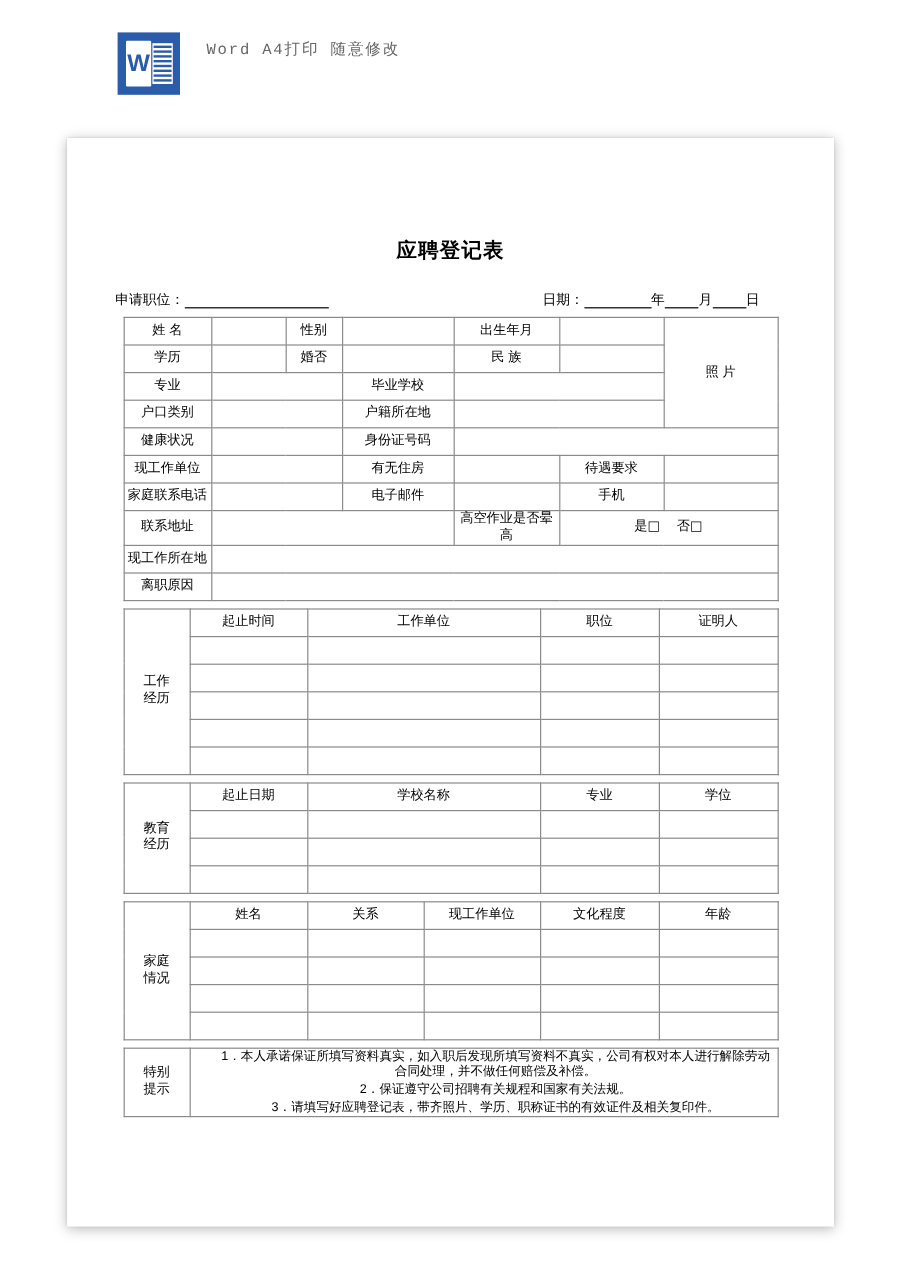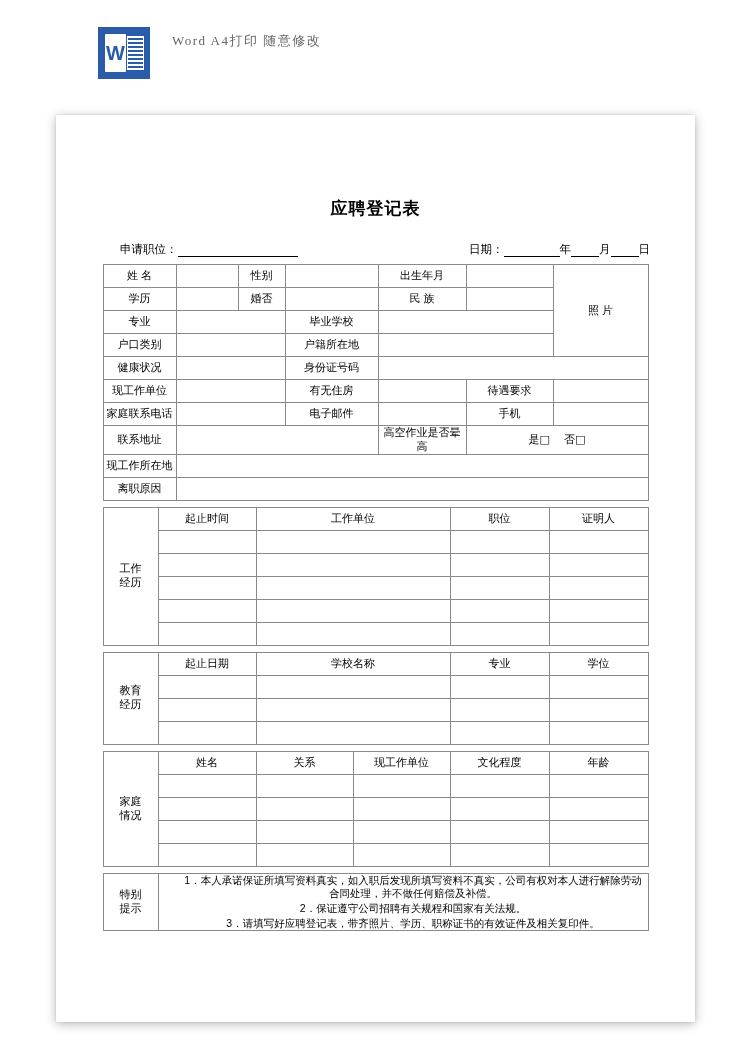--- a/index.html
+++ b/index.html
@@ -87,21 +87,21 @@
     white-space: nowrap;
     font-family: "Liberation Sans", "DejaVu Sans", sans-serif;
   }
   .doc-subtitle {
     font-size: 13px;
     color: #666666;
     letter-spacing: 1.5px;
     text-align: center;
     margin-top: 6px;
     white-space: nowrap;
-    font-family: Liberation Serif, serif;
+    font-family: Liberation Mono, monospace;
   }
 
   
   .paper-wrap {
     position: absolute;
     left: 56px;
     top: 115px;
     width: 639px;
     height: 907px;
     background: #ffffff;
@@ -129,27 +129,27 @@
 
   .meta-row {
     position: relative;
     margin: 22px 0 4px 0;
     height: 18px;
     font-size: 11.5px;
     color: #000;
   }
   .meta-left {
     position: absolute;
-    left: 64px;
+    left: 40px;
     top: 0;
     white-space: nowrap;
   }
   .meta-right {
     position: absolute;
-    right: 45px;
+    right: 62px;
     top: 0;
     white-space: nowrap;
   }
   .ul {
     display: inline-block;
     border-bottom: 1px solid #000;
     vertical-align: bottom;
   }
   .ul-lg { width: 120px; height: 12px; }
   .ul-md { width: 56px; height: 12px; }

